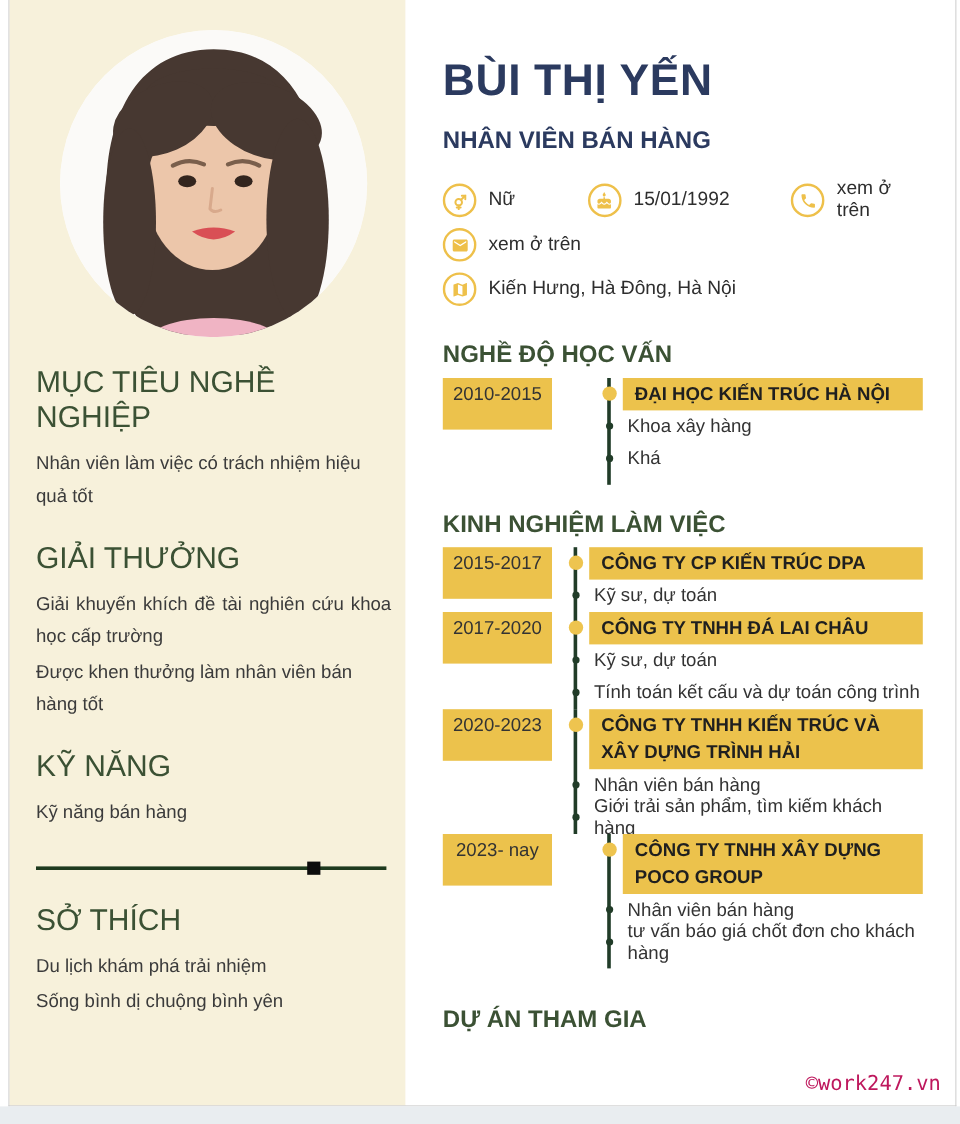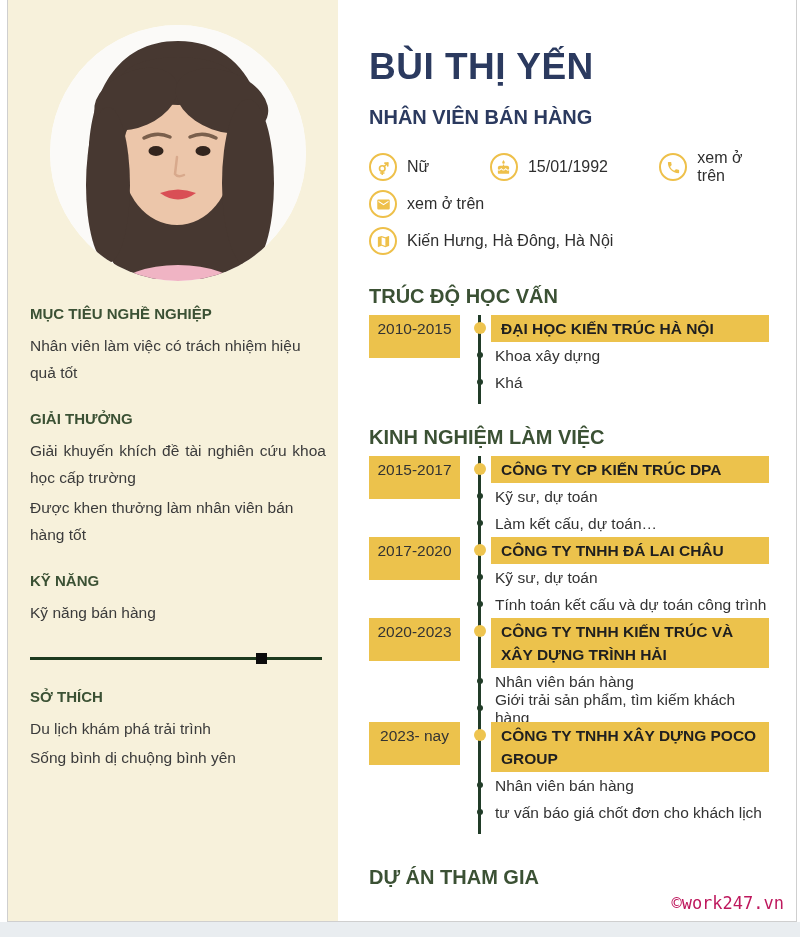--- a/index.html
+++ b/index.html
@@ -7,21 +7,21 @@
               font-family:"Liberation Sans", sans-serif; }
   .bottom-strip { position:absolute; left:0; top:922px; width:800px; height:15px; background:#e9edf0; }
   .page { position:absolute; left:7px; top:0; width:790px; height:922px; background:#ffffff;
           border:1px solid #cfcfcf; border-top:none; display:flex; }
 
   
   .sidebar { width:330px; flex:none; background:#f7f1db; padding:25px 12px 20px 22px; }
   .photo-wrap { width:256px; height:256px; border-radius:50%; overflow:hidden; background:#fdfcfa;
                 margin:0 auto 14px auto; }
   .photo-wrap svg { display:block; width:100%; height:100%; }
-  .sb-section h2 { color:#3b5134; font-size:15px; font-weight:700; margin-top:24px; margin-bottom:10px; }
+  .sb-section h2 { color:#3b5134; font-size:25px; font-weight:400; margin-top:24px; margin-bottom:10px; }
   .sb-section p { color:#3b3b3b; font-size:15.5px; line-height:1.75; margin-bottom:2px; }
   .sb-section p.justify { text-align:justify; }
   .skill-slider { position:relative; height:12px; margin:26px 4px 10px 0; }
   .skill-line { position:absolute; left:0; right:0; top:5px; height:3px; background:#1e3a1e; }
   .skill-marker { position:absolute; top:1px; width:11px; height:11px; background:#0c0c0c; margin-left:-5px; }
 
   
   .main { flex:1; background:#ffffff; padding:0 27px 0 31px; position:relative; }
   .name { margin-top:46px; font-size:37px; font-weight:700; color:#2b3a5f; letter-spacing:0.5px; }
   .job-title { margin-top:18px; font-size:20px; font-weight:700; color:#2b3a5f; }
@@ -40,21 +40,21 @@
   .sec-edu .m-heading { margin-top:30px; }
   .sec-exp .m-heading { margin-top:22px; }
   .sec-proj .m-heading { margin-top:32px; }
 
   .timeline { margin-top:7px; }
   .entry { display:flex; }
   .entry-date { width:109px; flex:none; }
   .badge { display:block; width:91px; height:43px; line-height:27px; text-align:center;
            background:#ecc24c; color:#333333; font-size:15.5px; }
   .entry-body { flex:1; border-left:3px solid #213c28; padding-left:10px; }
-  .entry:last-child .entry-body { padding-bottom:8px; }
+  .entry:last-child .entry-body { padding-bottom:8px;margin-left:28px; }
   .entry-title { position:relative; background:#ecc24c; padding:2px 10px; font-size:15.5px;
                  font-weight:700; color:#1f1f1f; line-height:23px; min-height:27px; }
   .tl-dot { position:absolute; left:-17px; top:7px; width:12px; height:12px; border-radius:50%;
             background:#eec44f; }
   .entry-item { position:relative; display:flex; align-items:center; height:27px;
                 padding-left:4px; font-size:15.5px; color:#333333; }
   .li-dot { position:absolute; left:-14px; top:10px; width:6px; height:6px; border-radius:50%;
             background:#213c28; }
 
   .watermark { position:absolute; right:12px; bottom:8px; color:#be185d; font-size:17px;
@@ -101,21 +101,21 @@
       <h2>KỸ NĂNG</h2>
       <p>Kỹ năng bán hàng</p>
       <div class="skill-slider">
         <div class="skill-line"></div>
         <div class="skill-marker" style="left: 79%;"></div>
       </div>
     </section>
 
     <section class="sb-section">
       <h2>SỞ THÍCH</h2>
-      <p>Du lịch khám phá trải trình</p>
+      <p>Du lịch khám phá trải nhiệm</p>
       <p>Sống bình dị chuộng bình yên</p>
     </section>
   </aside>
 
   <main class="main">
     <h1 class="name">BÙI THỊ YẾN</h1>
     <div class="job-title">NHÂN VIÊN BÁN HÀNG</div>
 
     <div class="contacts">
       <div class="c-row">
@@ -164,34 +164,34 @@
             <svg viewBox="0 0 24 24">
                 <path d="M20.5 3l-.16.03L15 5.1 9 3 3.36 4.9c-.21.07-.36.25-.36.48V20.5c0 .28.22.5.5.5l.16-.03L9 18.9l6 2.1 5.64-1.9c.21-.07.36-.25.36-.48V3.5c0-.28-.22-.5-.5-.5zM15 19l-6-2.11V5l6 2.11V19z"></path>
               </svg>
           </span>
           <span class="c-text">Kiến Hưng, Hà Đông, Hà Nội</span>
         </div>
       </div>
     </div>
 
     <section class="sec-edu">
-      <h2 class="m-heading">TRÚC ĐỘ HỌC VẤN</h2>
+      <h2 class="m-heading">NGHỀ ĐỘ HỌC VẤN</h2>
       <div class="timeline">
         <div class="entry">
           <div class="entry-date">
             <span class="badge">2010-2015</span>
           </div>
           <div class="entry-body">
             <div class="entry-title">
               <span class="tl-dot"></span>
               <span>ĐẠI HỌC KIẾN TRÚC HÀ NỘI</span>
             </div>
             <div class="entry-item">
                 <span class="li-dot"></span>
-                <span>Khoa xây dựng</span>
+                <span>Khoa xây hàng</span>
               </div>
             <div class="entry-item">
                 <span class="li-dot"></span>
                 <span>Khá</span>
               </div>
           </div>
         </div>
       </div>
     </section>
 
@@ -205,24 +205,20 @@
             </div>
           <div class="entry-body">
             <div class="entry-title">
               <span class="tl-dot"></span>
               <span>CÔNG TY CP KIẾN TRÚC DPA</span>
             </div>
             <div class="entry-item">
                 <span class="li-dot"></span>
                 <span>Kỹ sư, dự toán</span>
               </div>
-            <div class="entry-item">
-                <span class="li-dot"></span>
-                <span>Làm kết cấu, dự toán…</span>
-              </div>
           </div>
         </div>
 
         <div class="entry">
           <div class="entry-date">
               <span class="badge">2017-2020</span>
             </div>
           <div class="entry-body">
             <div class="entry-title">
               <span class="tl-dot"></span>
@@ -267,21 +263,21 @@
             <div class="entry-title">
               <span class="tl-dot"></span>
               <span>CÔNG TY TNHH XÂY DỰNG POCO GROUP</span>
             </div>
             <div class="entry-item">
                 <span class="li-dot"></span>
                 <span>Nhân viên bán hàng</span>
               </div>
             <div class="entry-item">
                 <span class="li-dot"></span>
-                <span>tư vấn báo giá chốt đơn cho khách lịch</span>
+                <span>tư vấn báo giá chốt đơn cho khách hàng</span>
               </div>
           </div>
         </div>
 
       </div>
     </section>
 
     <section class="sec-proj">
       <h2 class="m-heading">DỰ ÁN THAM GIA</h2>
     </section>

